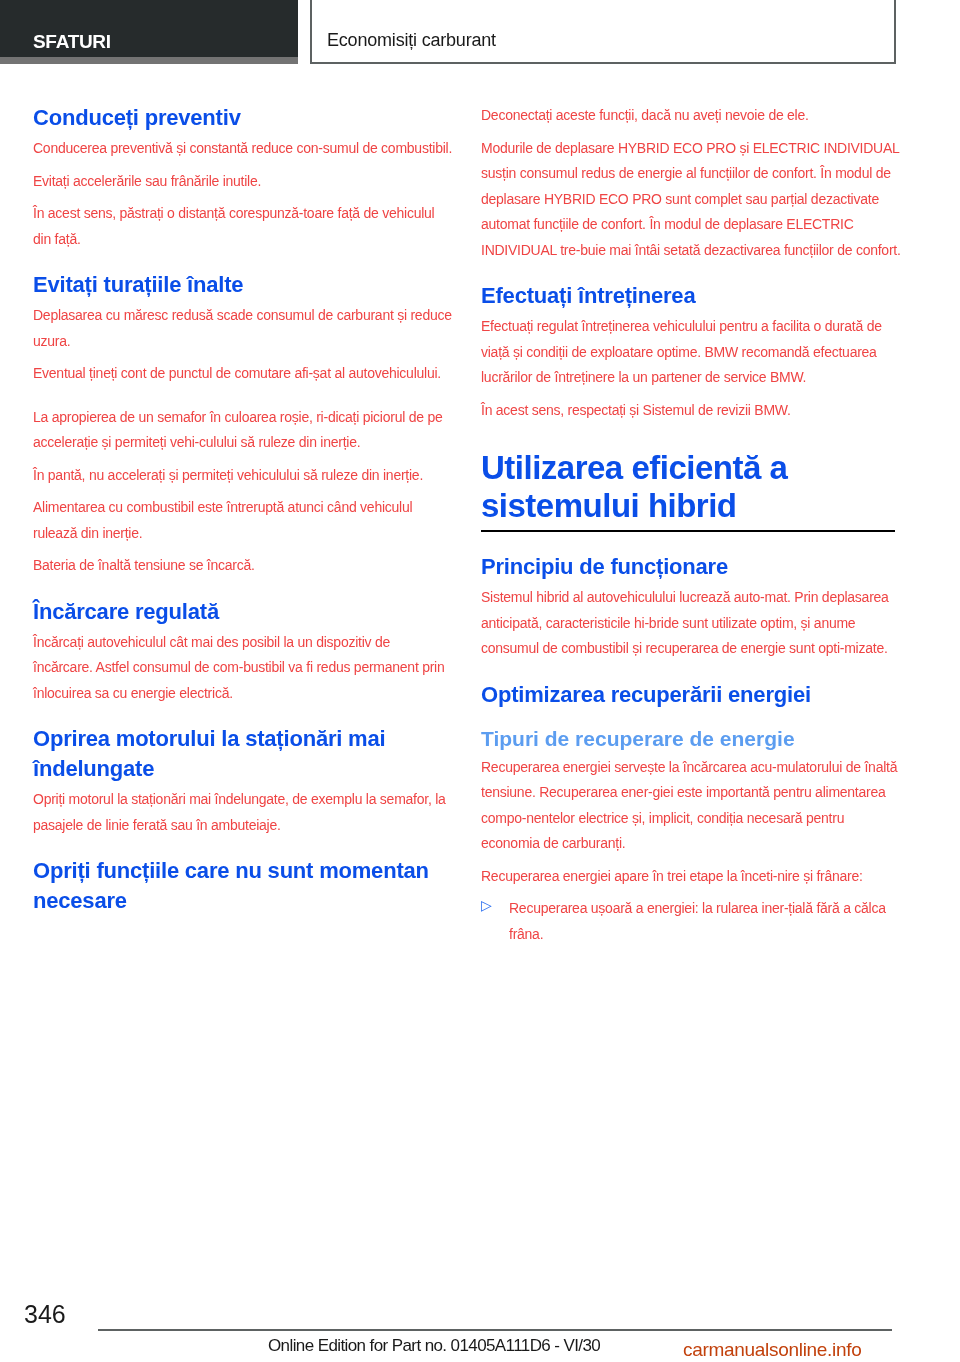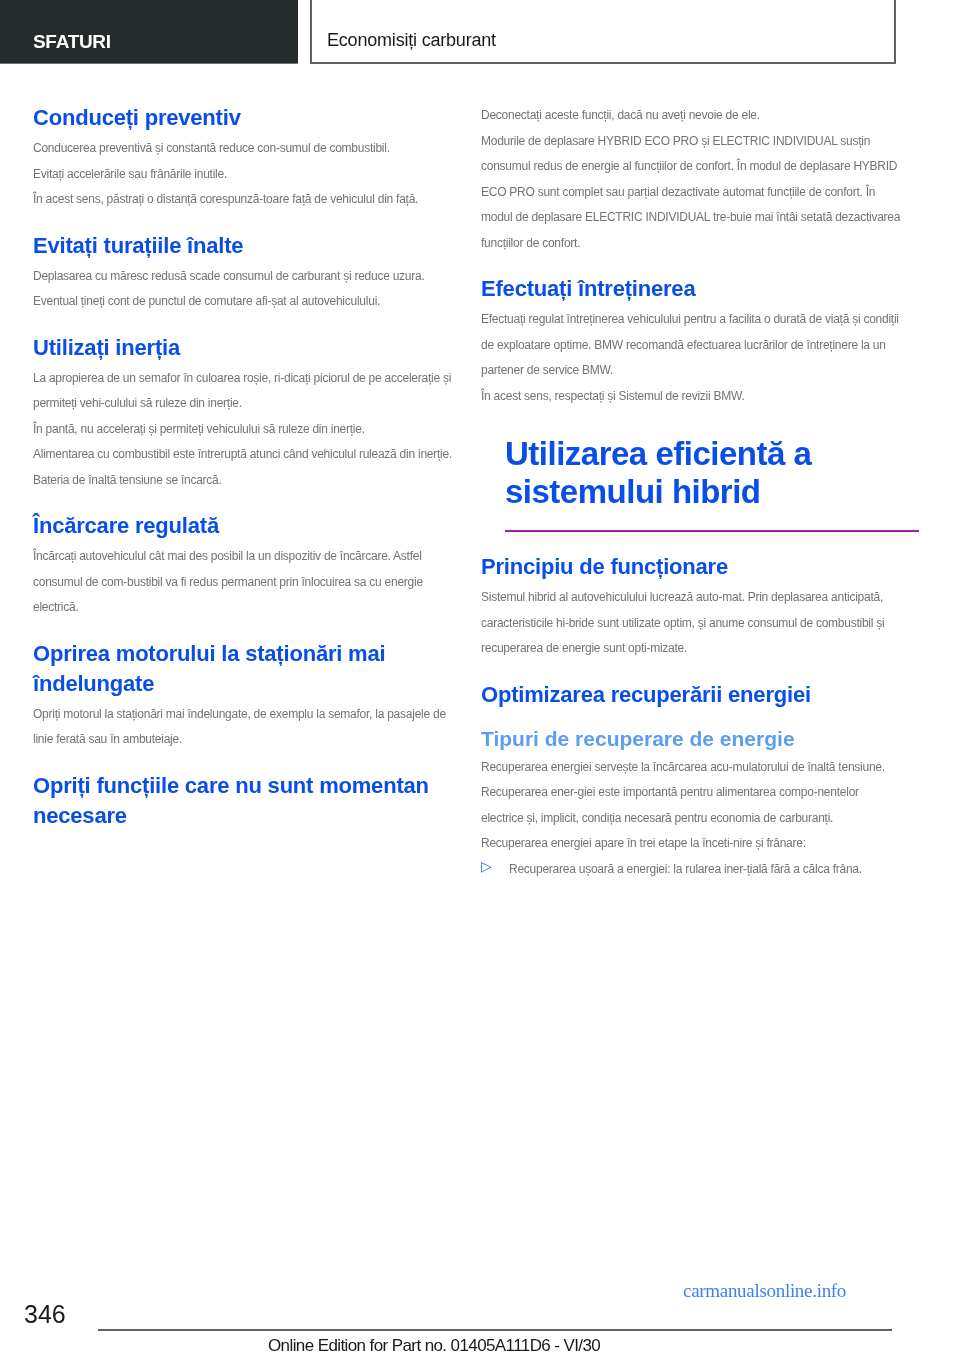--- a/index.html
+++ b/index.html
@@ -1,21 +1,21 @@
 <!DOCTYPE html>
 <html><head>
 <meta charset="utf-8">
 <style>
   * { box-sizing: border-box; margin: 0; padding: 0; }
   html, body { width: 960px; height: 1362px; background: #ffffff; overflow: hidden; }
   body { position: relative; font-family: "Liberation Sans", sans-serif; color: #1a1a1a; }
 
   .hdr-left {
     position: absolute; left: 0; top: 0; width: 298px; height: 64px;
-    background: #262b2c; border-bottom: 1px solid #737373;
+    background: #262b2c; border-bottom: 7px solid #737373;
   }
   .hdr-left span {
     position: absolute; left: 33px; top: 31px;
     color: #ffffff; font-size: 19px; font-weight: bold; letter-spacing: -0.3px;
   }
   .hdr-right {
     position: absolute; left: 310px; top: -2px; width: 586px; height: 66px;
     border: 2px solid #5d6262; border-top: none; background: #fff;
   }
   .hdr-right span {
@@ -29,50 +29,49 @@
 
   h2 {
     color: #0a4ee8; font-weight: bold; font-size: 22px; line-height: 30px;
     letter-spacing: -0.2px;
   }
   h3.sub {
     color: #5c9df0; font-weight: bold; font-size: 21px; line-height: 26px;
   }
   h1.big {
     color: #0a4ee8; font-weight: bold; font-size: 33px; line-height: 38px;
-    letter-spacing: -0.5px; padding-bottom: 19px; border-bottom: 2px solid #a21caf;
+    letter-spacing: -0.5px; padding-bottom: 5px; border-bottom: 2px solid #000000;
     width: 414px;
-    margin-left: 24px;
   }
   p {
-    font-size: 12px; line-height: 25.5px; color: #737373; letter-spacing: -0.25px;
+    font-size: 14px; line-height: 25.5px; color: #ef4444; letter-spacing: -0.25px;
   }
-  .gap-p { }
+  .gap-p { margin-top: 7px; }
   .gap-h { margin-top: 18px; }
   .gap-hb { margin-top: 3px; }
 
   .bullet { position: relative; padding-left: 28px; }
   .bullet .arrow {
     position: absolute; left: 0; top: 1px; color: #2a6ef0; font-size: 14px;
   }
 
   .footer-num {
     position: absolute; left: 24px; top: 1300px;
     font-size: 25px; font-weight: normal; color: #1a1a1a;
   }
   .footer-line {
     position: absolute; left: 98px; top: 1329px; width: 794px; height: 2px; background: #5d6262;
   }
   .footer-ed {
     position: absolute; left: 268px; top: 1336px;
     font-size: 17px; color: #1a1a1a; letter-spacing: -0.6px; white-space: nowrap;
   }
   .footer-wm {
-    position: absolute; left: 683px; top: 1280px;
-    font-size: 19px; color: #3b82f6; letter-spacing: -0.3px; white-space: nowrap; font-family: Liberation Serif, serif;
+    position: absolute; left: 683px; top: 1339px;
+    font-size: 19px; color: #c2410c; letter-spacing: -0.3px; white-space: nowrap;
   }
 </style>
 </head>
 <body>
 
 <div class="hdr-left">
   <span>SFATURI</span>
 </div>
 <div class="hdr-right">
   <span>Economisiți carburant</span>
@@ -86,21 +85,20 @@
     <p class="gap-p">În acest sens, păstrați o distanță corespunză-toare față de vehiculul din față.</p>
   </section>
 
   <section class="gap-h">
     <h2>Evitați turațiile înalte</h2>
     <p class="gap-hb">Deplasarea cu măresc redusă scade consumul de carburant și reduce uzura.</p>
     <p class="gap-p">Eventual țineți cont de punctul de comutare afi-șat al autovehiculului.</p>
   </section>
 
   <section class="gap-h">
-    <h2>Utilizați inerția</h2>
     <p class="gap-hb">La apropierea de un semafor în culoarea roșie, ri-dicați piciorul de pe accelerație și permiteți vehi-culului să ruleze din inerție.</p>
     <p class="gap-p">În pantă, nu accelerați și permiteți vehiculului să ruleze din inerție.</p>
     <p class="gap-p">Alimentarea cu combustibil este întreruptă atunci când vehiculul rulează din inerție.</p>
     <p class="gap-p">Bateria de înaltă tensiune se încarcă.</p>
   </section>
 
   <section class="gap-h">
     <h2>Încărcare regulată</h2>
     <p class="gap-hb">Încărcați autovehiculul cât mai des posibil la un dispozitiv de încărcare. Astfel consumul de com-bustibil va fi redus permanent prin înlocuirea sa cu energie electrică.</p>
   </section>

